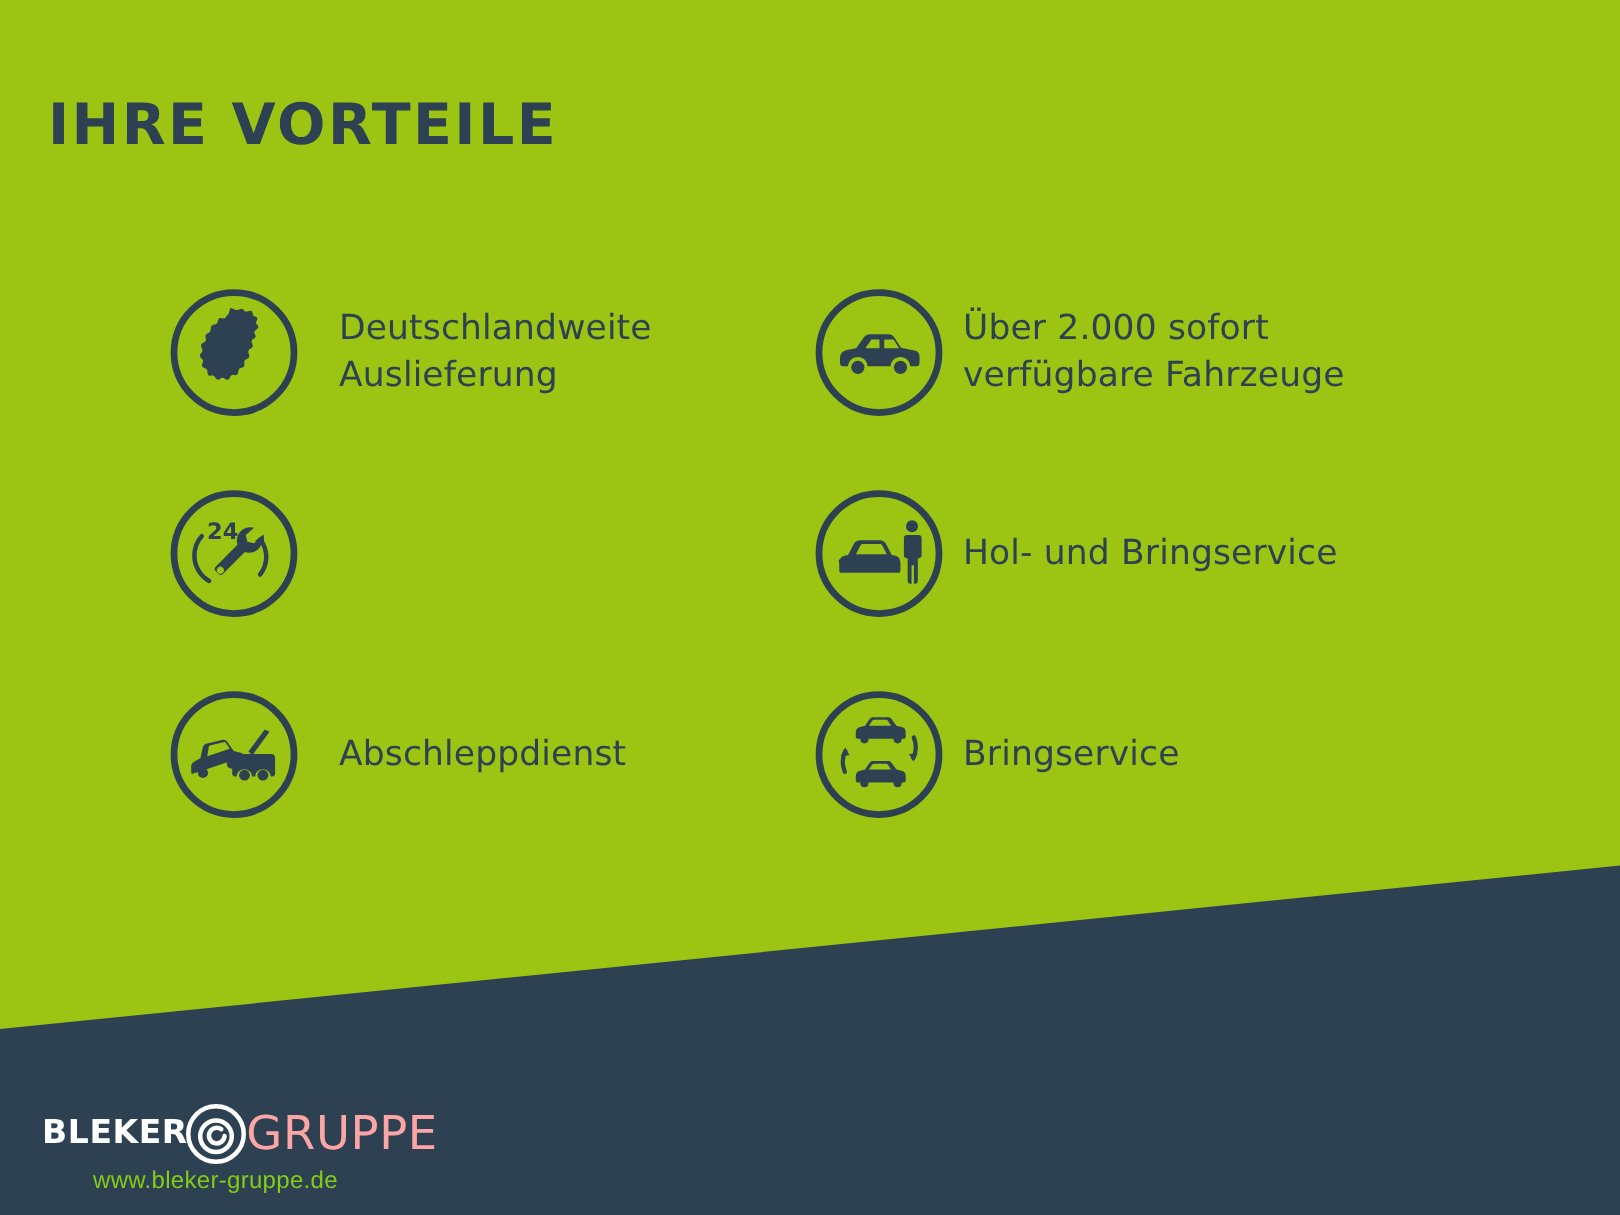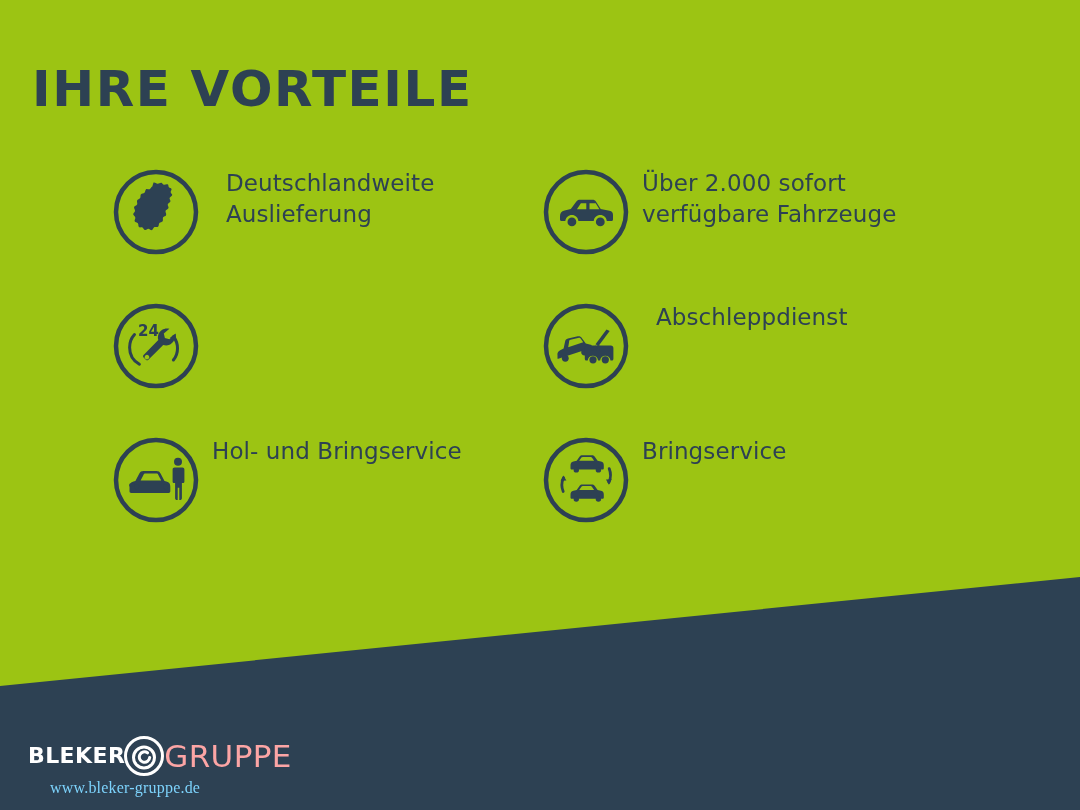--- a/index.html
+++ b/index.html
@@ -22,36 +22,36 @@
     width:1080px; height:690px;
     background:#9cc413;
     -webkit-clip-path: polygon(0 0, 1080px 0, 1080px 577px, 0 686px);
     clip-path: polygon(0 0, 1080px 0, 1080px 577px, 0 686px);
   }
   
   #page-title {
     position:absolute; left:32px; top:64px;
     font-family:"DejaVu Sans", sans-serif;
     font-weight:bold;
-    font-size:50px;
+    font-size:38px;
     letter-spacing:1.6px;
     color:#2d4153;
     line-height:1;
   }
   
   #benefits {
     position:absolute;
     left:112px; top:168px;
     width:900px;
     display:grid;
     grid-template-columns: 420px 460px;
     grid-template-rows: 134px 134px 134px;
     column-gap:10px;
   }
-  .benefit { display:flex; }
+  .benefit { display:flex; align-items:center; }
   .benefit-icon {
     flex:0 0 auto;
     width:88px; height:88px;
     position:relative;
   }
   .benefit-icon svg { display:block; width:88px; height:88px; }
   .benefit-label {
     margin-left:26px;
     font-family:"DejaVu Sans", sans-serif;
     font-size:23px;
@@ -82,24 +82,24 @@
   #logo-gruppe {
     font-family:"DejaVu Sans", sans-serif;
     font-weight:normal;
     font-size:31px;
     color:#fca5a5;
     letter-spacing:0.4px;
     line-height:1;
   }
   #logo-url {
     margin-top:2px;
-    margin-left:22px;
-    font-family:Liberation Serif, serif;
+    margin-left:34px;
+    font-family:Liberation Sans, sans-serif;
     font-size:16px;
-    color:#7dd3fc;
+    color:#84cc16;
     letter-spacing:0.2px;
   }
 </style>
 </head>
 <body>
 
 <div id="slide">
 
   <div id="green-panel"></div>
 
@@ -137,60 +137,60 @@
           <circle cx="44" cy="44" r="40" fill="none" stroke="#2d4153" stroke-width="4.5"></circle>
           <text x="26" y="34" font-family="DejaVu Sans, sans-serif" font-size="15" font-weight="bold" fill="#2d4153">24</text>
           <path d="M22.5 32.5c-3.2 3.5-4.9 8-4.9 12.9 0 7.2 3.9 13.5 9.8 16.9" fill="none" stroke="#2d4153" stroke-width="3" stroke-linecap="round"></path>
           <path d="M61.5 34.8c2.6 3.3 4 7.3 4 11.6 0 4.4-1.5 8.4-4.1 11.6" fill="none" stroke="#2d4153" stroke-width="3" stroke-linecap="round"></path>
           <path d="M63.8 31.4l.4 6.6-6.2-2.3z" fill="#2d4153"></path>
           <g fill="#2d4153">
             <path d="M57.4 26.8c-4.3-1.3-9 .9-10.8 5.1-.9 2.1-.9 4.3-.3 6.2L31.6 53c-.7.7-.7 1.8 0 2.5l2.3 2.3c.7.7 1.8.7 2.5 0l14.8-14.8c2 .7 4.2.7 6.3-.2 4.2-1.8 6.3-6.5 5-10.7l-5.1 5.1-4.5-1.1-1.1-4.5zM33.3 53.5a2.3 2.3 0 1 1 3.3 3.3 2.3 2.3 0 0 1-3.3-3.3z"></path>
           </g>
         </svg>
       </div>
-    </div>
-
-    <div class="benefit">
-      <div class="benefit-icon">
-        <svg viewBox="0 0 88 88" xmlns="http://www.w3.org/2000/svg">
-          <circle cx="44" cy="44" r="40" fill="none" stroke="#2d4153" stroke-width="4.5"></circle>
-          <g fill="#2d4153">
-
-            <path d="M15.5 53.6c-.4-2.6.4-4.1 2.7-5.3l3.4-1.8 1.5-6.9c.4-1.8 1.2-2.6 2.9-3l9.8-2.3c1.7-.4 2.8 0 3.8 1.4l4.2 5.9 5.9 1.5-.7 2.9-27.3 9.1-5.4 1.7c-.5.2-.7 0-.8-.6zm11.6-13.9-.9 5.5 15-5-2.6-3.8c-.4-.6-.9-.8-1.6-.6l-8.5 2c-.8.2-1.2.6-1.4 1.4z"></path>
-            <circle cx="23.3" cy="56.3" r="3.4"></circle>
-            <circle cx="42.6" cy="50.1" r="3.4"></circle>
-
-            <path d="M54.5 43.6h14.3c1.6 0 2.6 1 2.6 2.6v10.5c0 1.2-.7 1.9-1.9 1.9h-1c-.3-2.8-2.4-4.8-5.2-4.8s-4.8 2-5.2 4.8h-2c-.3-2.8-2.4-4.8-5.2-4.8s-4.8 2-5.2 4.8h-1c-1.2 0-1.9-.7-1.9-1.9V46.2c0-1.6 1-2.6 2.6-2.6z"></path>
-            <circle cx="51" cy="57.8" r="3.6"></circle>
-            <circle cx="63.3" cy="57.8" r="3.6"></circle>
-
-            <path d="M64.5 27.4l3.2 1.5-11.2 15.2-3-1.9z"></path>
-            <path d="M55.2 43.3l-.5 5.6 2.8.2.5-5.3z"></path>
-            <path d="M48.4 46.4l5.4-2.9 1.3 2.5-5.4 2.9z"></path>
-          </g>
-        </svg>
-      </div>
-      <div class="benefit-label">Abschleppdienst</div>
     </div>
 
     <div class="benefit col-right">
       <div class="benefit-icon">
         <svg viewBox="0 0 88 88" xmlns="http://www.w3.org/2000/svg">
           <circle cx="44" cy="44" r="40" fill="none" stroke="#2d4153" stroke-width="4.5"></circle>
           <g fill="#2d4153">
             <path d="M17.5 50.8c0-3.2 1.1-4.7 4-5.4l1.9-.4 3.8-7.3c1-1.9 2.2-2.6 4.3-2.6h12.9c2.1 0 3.3.7 4.3 2.6l3.8 7.3 1.9.4c2.9.7 3.9 2.2 3.9 5.4v4.4c0 1.1-.6 1.7-1.7 1.7H19.2c-1.1 0-1.7-.6-1.7-1.7zm11.1-6.3h20.6l-3-5.8c-.4-.8-.9-1.1-1.8-1.1H33.4c-.9 0-1.4.3-1.8 1.1z"></path>
             <circle cx="24.6" cy="50.6" r="2.6"></circle>
             <circle cx="53.6" cy="50.6" r="2.6"></circle>
             <rect x="17.2" y="47.6" width="5.4" height="3.2" rx="1.3"></rect>
             <circle cx="66" cy="25.8" r="4"></circle>
             <path d="M61.6 31.6h8.8c1.2 0 2 .8 2 2v11.8c0 1-.7 1.7-1.6 1.7h-.9v15.2c0 1-.8 1.8-1.8 1.8h-.8V51.8h-1.6v12.3h-.8c-1 0-1.8-.8-1.8-1.8V47.1h-.9c-.9 0-1.6-.7-1.6-1.7V33.6c0-1.2.8-2 2-2z"></path>
           </g>
         </svg>
       </div>
       <div class="benefit-label">Hol- und Bringservice</div>
+    </div>
+
+    <div class="benefit">
+      <div class="benefit-icon">
+        <svg viewBox="0 0 88 88" xmlns="http://www.w3.org/2000/svg">
+          <circle cx="44" cy="44" r="40" fill="none" stroke="#2d4153" stroke-width="4.5"></circle>
+          <g fill="#2d4153">
+
+            <path d="M15.5 53.6c-.4-2.6.4-4.1 2.7-5.3l3.4-1.8 1.5-6.9c.4-1.8 1.2-2.6 2.9-3l9.8-2.3c1.7-.4 2.8 0 3.8 1.4l4.2 5.9 5.9 1.5-.7 2.9-27.3 9.1-5.4 1.7c-.5.2-.7 0-.8-.6zm11.6-13.9-.9 5.5 15-5-2.6-3.8c-.4-.6-.9-.8-1.6-.6l-8.5 2c-.8.2-1.2.6-1.4 1.4z"></path>
+            <circle cx="23.3" cy="56.3" r="3.4"></circle>
+            <circle cx="42.6" cy="50.1" r="3.4"></circle>
+
+            <path d="M54.5 43.6h14.3c1.6 0 2.6 1 2.6 2.6v10.5c0 1.2-.7 1.9-1.9 1.9h-1c-.3-2.8-2.4-4.8-5.2-4.8s-4.8 2-5.2 4.8h-2c-.3-2.8-2.4-4.8-5.2-4.8s-4.8 2-5.2 4.8h-1c-1.2 0-1.9-.7-1.9-1.9V46.2c0-1.6 1-2.6 2.6-2.6z"></path>
+            <circle cx="51" cy="57.8" r="3.6"></circle>
+            <circle cx="63.3" cy="57.8" r="3.6"></circle>
+
+            <path d="M64.5 27.4l3.2 1.5-11.2 15.2-3-1.9z"></path>
+            <path d="M55.2 43.3l-.5 5.6 2.8.2.5-5.3z"></path>
+            <path d="M48.4 46.4l5.4-2.9 1.3 2.5-5.4 2.9z"></path>
+          </g>
+        </svg>
+      </div>
+      <div class="benefit-label">Abschleppdienst</div>
     </div>
 
     <div class="benefit col-right">
       <div class="benefit-icon">
         <svg viewBox="0 0 88 88" xmlns="http://www.w3.org/2000/svg">
           <circle cx="44" cy="44" r="40" fill="none" stroke="#2d4153" stroke-width="4.5"></circle>
           <g fill="#2d4153">
 
             <path d="M28.5 29.6c0-2.3.8-3.5 2.9-4l3.3-.8 2.8-4.1c.8-1.1 1.6-1.5 3-1.5h9.3c1.3 0 2.1.4 2.8 1.4l3 4.2 3.4.8c2.1.5 2.8 1.6 2.8 3.9v2.7c0 .8-.5 1.3-1.3 1.3H29.8c-.8 0-1.3-.5-1.3-1.3zm8.7-4.8h14.9l-2.2-3.2c-.3-.5-.7-.7-1.3-.7h-7.8c-.6 0-1 .2-1.4.7z"></path>
             <circle cx="34.3" cy="33.9" r="2.7"></circle>

